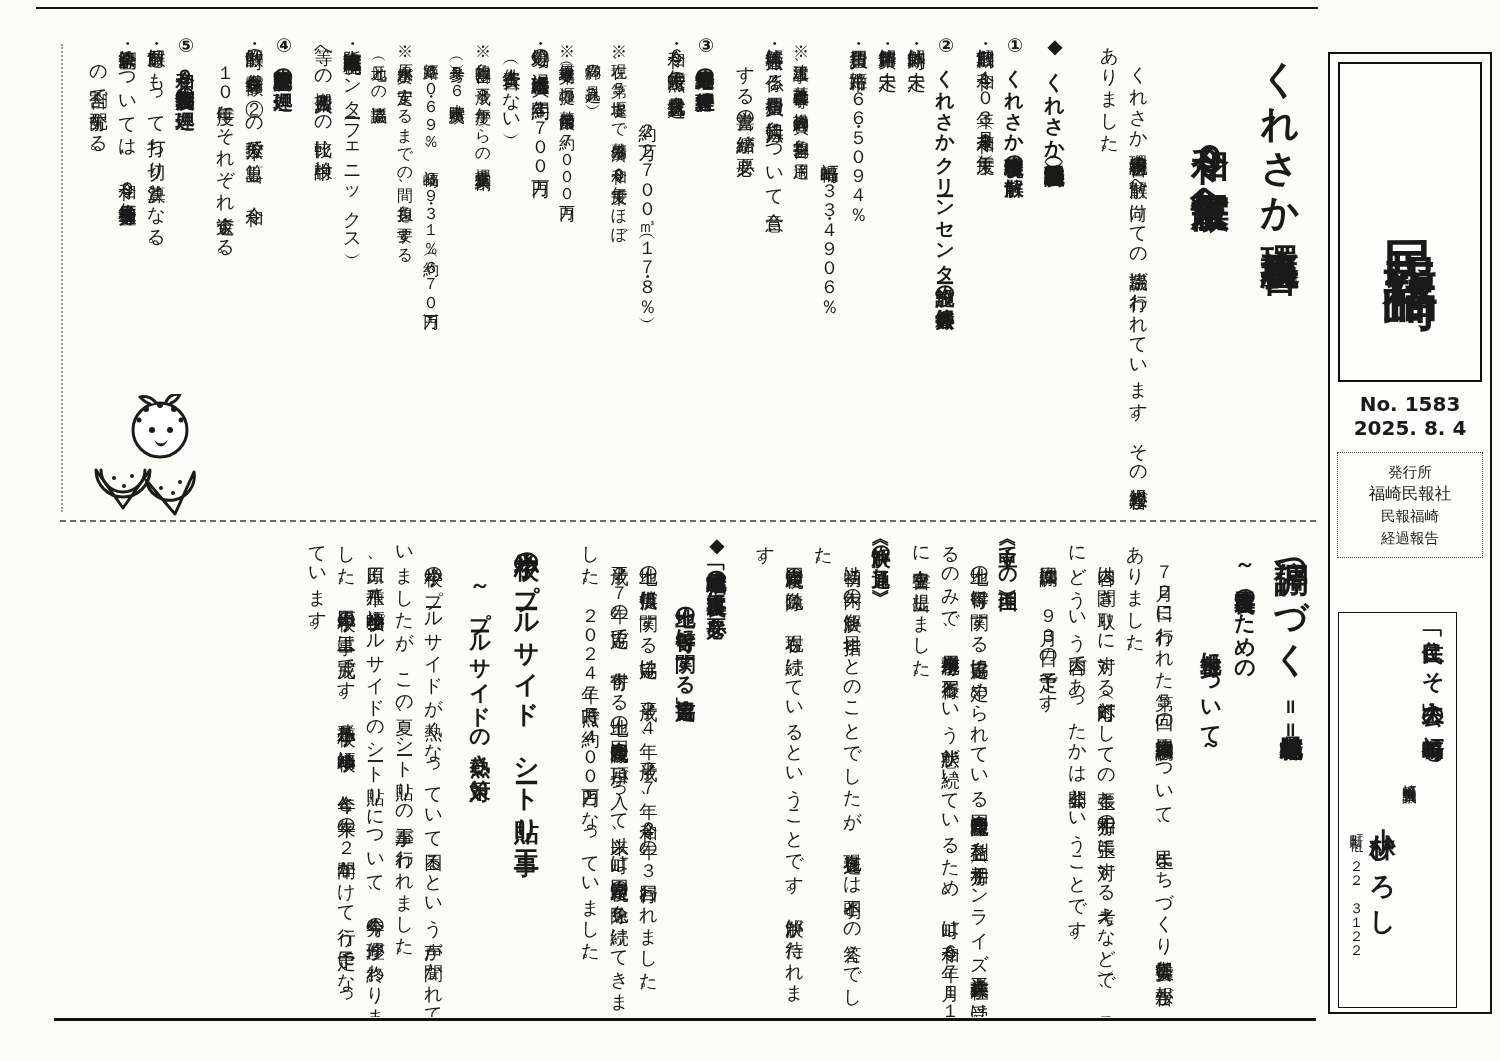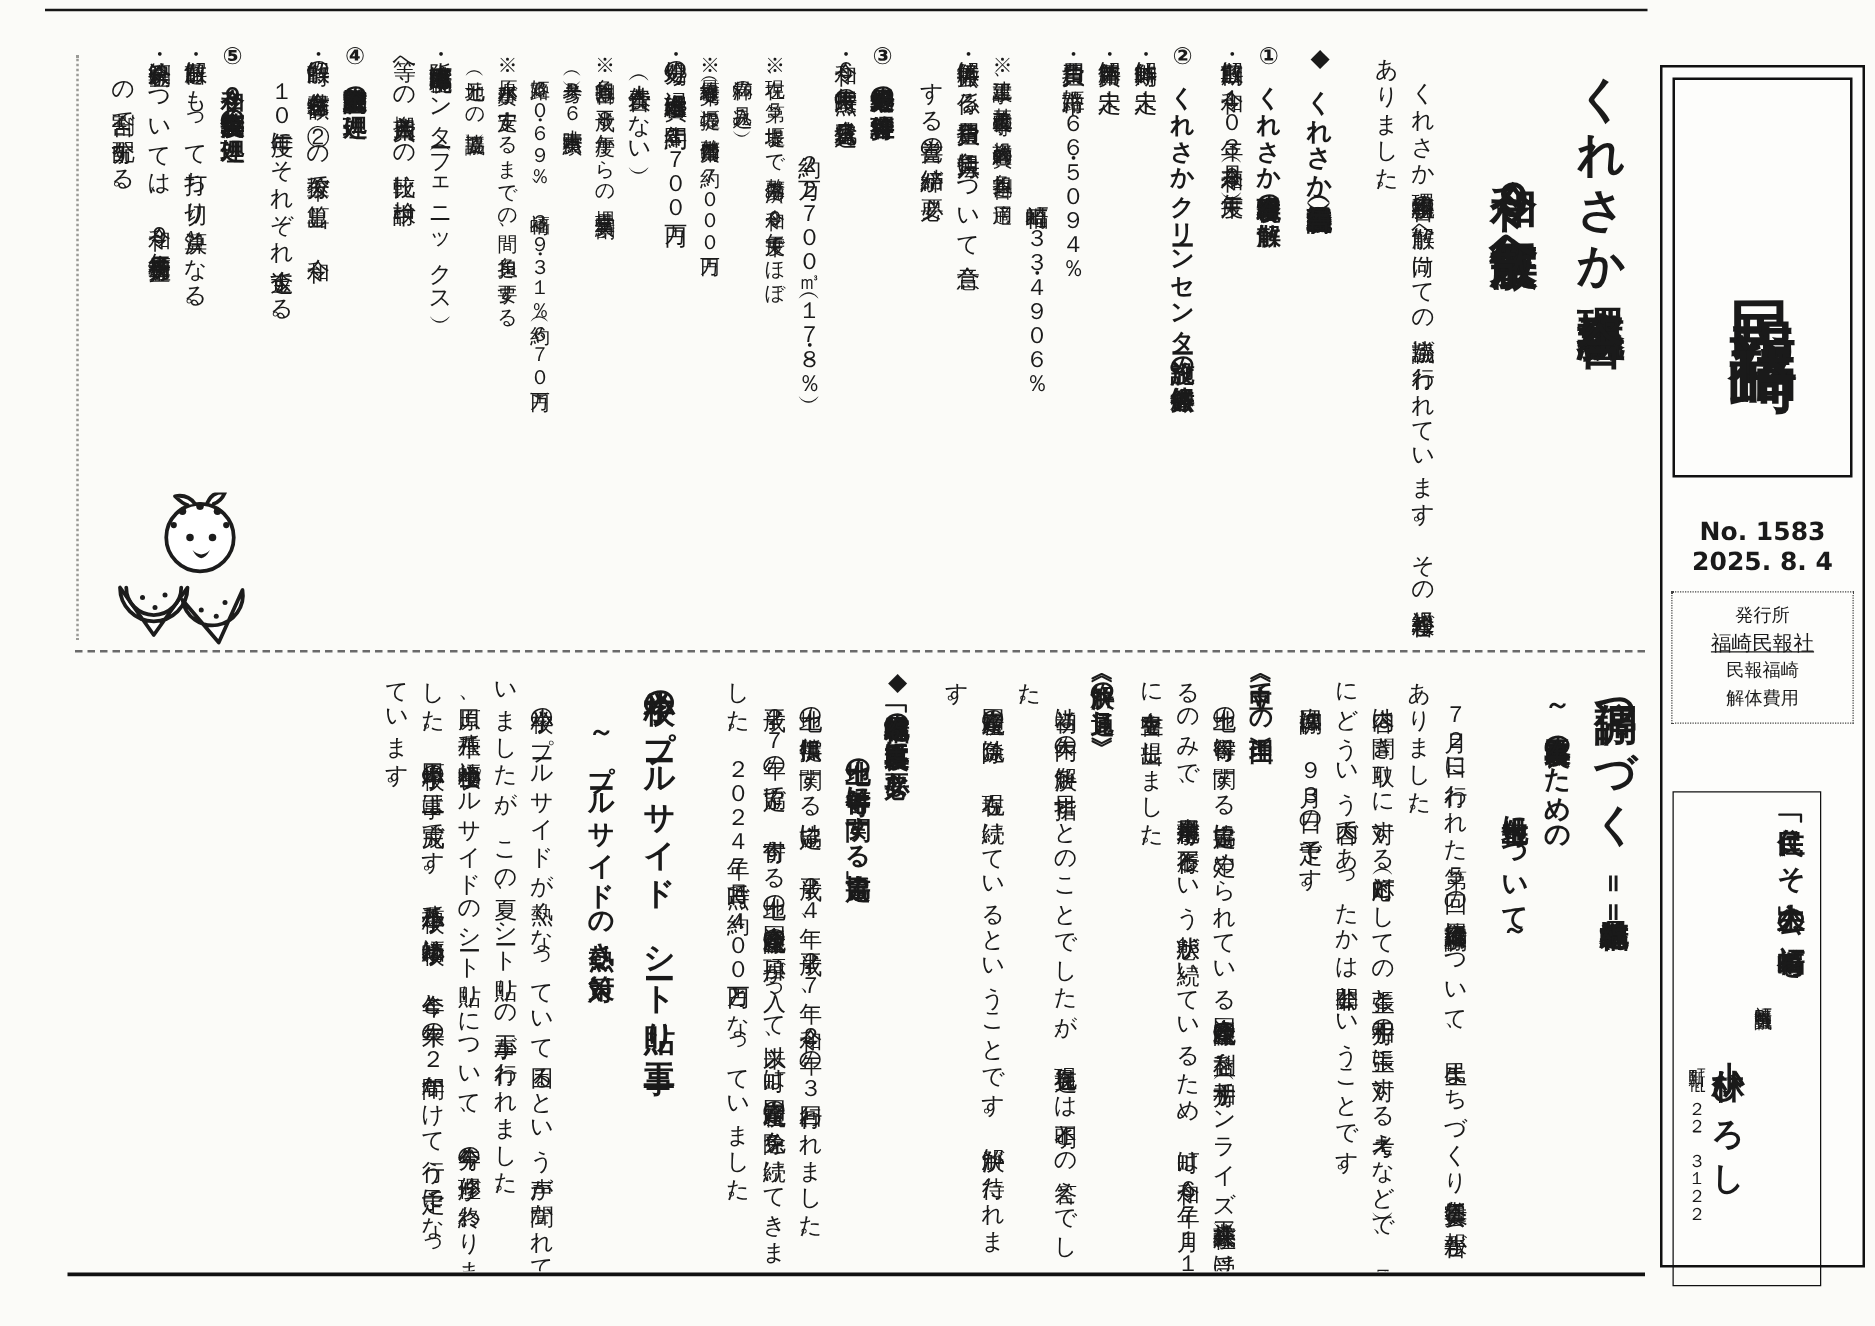--- a/index.html
+++ b/index.html
@@ -46,26 +46,26 @@
     margin:2px 2px 0 2px;
   }
   .mh-title{
     writing-mode:vertical-rl;font-size:54px;font-weight:700;letter-spacing:12px;
     font-family:"Liberation Serif","DejaVu Serif",serif;
   }
   .mh-issue,.mh-date{
     text-align:center;font-family:"DejaVu Sans","Liberation Sans",sans-serif;
     font-weight:700;font-size:20px;line-height:24px;
   }
-  .mh-issue{margin-top:31px;}
+  .mh-issue{margin-top:10px;}
   .mh-pub{
     border:1.5px dotted #444;margin:12px 1px 0 1px;padding:8px 2px;text-align:center;
     font-size:14.5px;line-height:22px;
   }
-  .mh-pub-name{font-size:16.5px;text-decoration:underline;}
+  .mh-pub-name{font-size:16.5px;}
   .mh-slogan-box{
     border:1.5px solid #111;margin:54px 2px 0 2px;height:396px;box-sizing:border-box;
     writing-mode:vertical-rl;padding:10px 8px;
   }
   .mh-slogan{font-size:22px;font-weight:600;letter-spacing:2px;}
   .mh-rep{font-size:14px;text-indent:150px;letter-spacing:1px;}
   .mh-name{font-size:26px;font-weight:600;text-indent:185px;letter-spacing:6px;}
   .mh-tel{font-size:14px;text-indent:200px;text-orientation:upright;}
   
   .watermelon{position:absolute;left:86px;top:394px;}
@@ -179,21 +179,21 @@
   <aside class="masthead">
     <div class="mh-title-box">
       <div class="mh-title">民報福崎</div>
     </div>
     <div class="mh-issue">No. 1583</div>
     <div class="mh-date">2025. 8. 4</div>
     <div class="mh-pub">
       <div>発行所</div>
       <div class="mh-pub-name">福崎民報社</div>
       <div>民報福崎</div>
-      <div>解体費用</div>
+      <div>経過報告</div>
     </div>
     <div class="mh-slogan-box">
       <div class="mh-slogan">「住民こそ主人公」の福崎町を</div>
       <div class="mh-rep">福崎町議会議員</div>
       <div class="mh-name">小林ひろし</div>
       <div class="mh-tel">新町　℡２２－３１２２</div>
     </div>
   </aside>
 
 </div>

